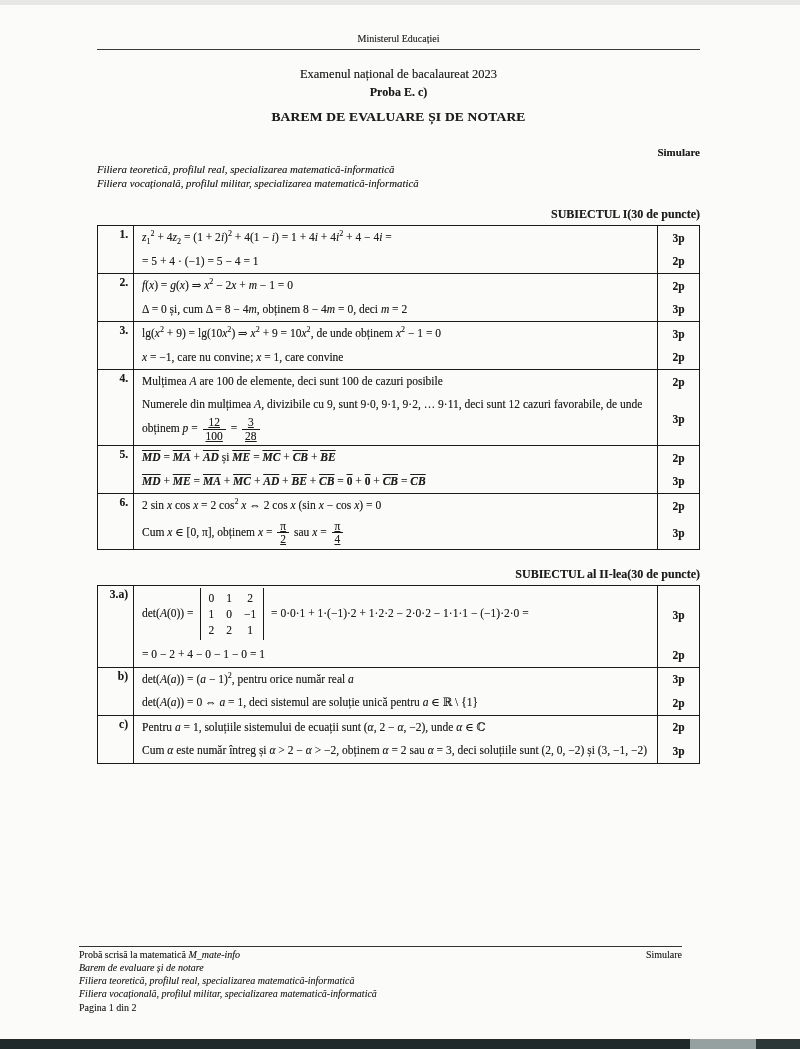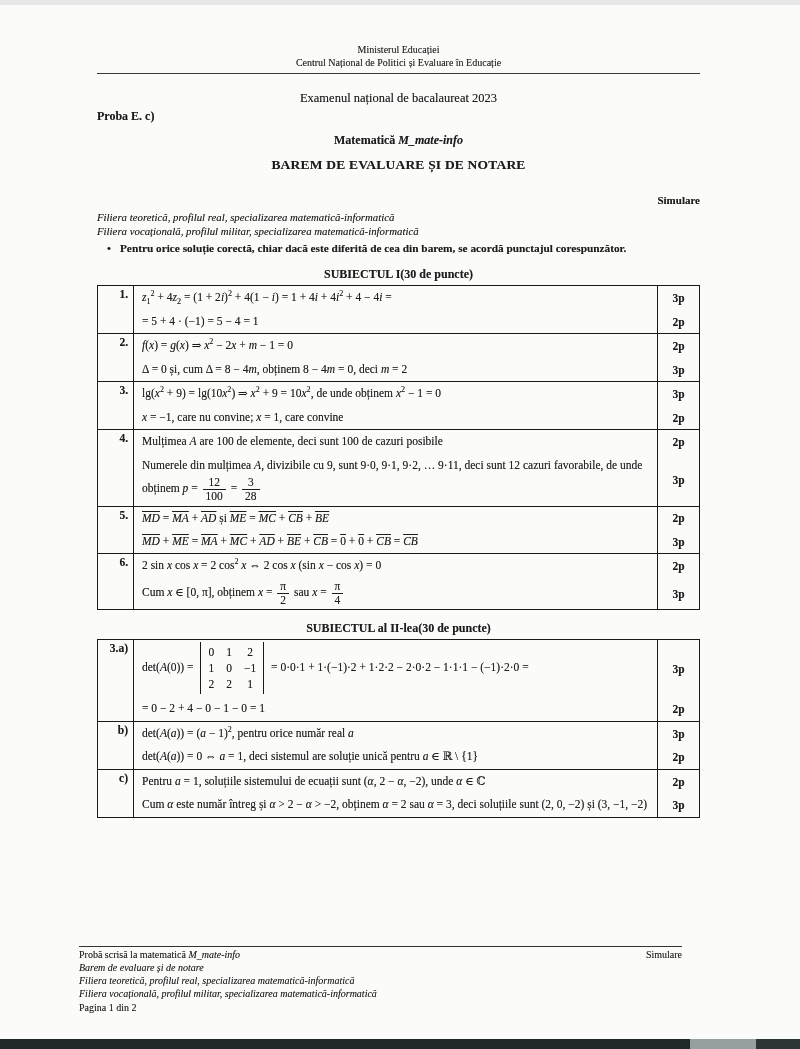--- a/index.html
+++ b/index.html
@@ -3,49 +3,49 @@
 <meta charset="utf-8">
 <style>
   html,body { margin:0; padding:0; background:#ffffff; }
   .page {
     position:relative; width:800px; height:1049px; overflow:hidden;
     background:#fbfbfa; color:#1d1d1d;
     font-family:"Liberation Serif","DejaVu Serif",serif;
     font-size:11.5px;
   }
   .top-strip { position:absolute; top:0; left:0; right:0; height:5px; background:#e7e7e7; }
-  .content { position:absolute; top:16px; left:97px; width:603px;
+  .content { position:absolute; top:5px; left:97px; width:603px;
              text-shadow:0 0 0.6px rgba(20,20,20,0.45); }
   .ministry { text-align:center; font-size:10px; line-height:1.32; margin-top:27px; color:#2a2a2a; }
   .hrule { border-top:1.7px solid #3a3a3a; margin-top:4px; }
   .exam-title { text-align:center; font-weight:normal; font-size:12.5px; margin-top:17px; }
-  .proba { text-align:left; font-weight:bold; font-size:12px; margin-top:3px; }
+  .proba { text-align:center; font-weight:bold; font-size:12px; margin-top:3px; }
   .subject { text-align:center; font-weight:bold; font-size:12px; margin-top:9px; }
   .subject i { font-weight:bold; }
   .barem { text-align:center; font-weight:bold; font-size:13.5px; margin-top:9px; letter-spacing:0.2px; }
   .simulare { text-align:right; font-weight:bold; font-size:11px; margin-top:21px; }
   .filiera { font-style:italic; font-size:10.8px; line-height:1.25; }
   .filiera.first { margin-top:5px; }
   .bullets { margin-top:3px; }
   .bullet { font-weight:bold; font-size:11.3px; line-height:1.34; text-align:justify; }
   .bullet .dot { display:inline-block; margin:0 9px 0 10px; }
-  .section-head { display:flex; justify-content:center; font-weight:bold; font-size:12px; margin-top:11px; }
+  .section-head { display:flex; justify-content:flex-end; font-weight:bold; font-size:12px; margin-top:17px; }
   .btable { border:1.7px solid #1a1a1a; margin-top:3px; }
   .trow { display:flex; }
   .trow + .trow { border-top:1.5px solid #1a1a1a; }
   .tnum { width:36px; border-right:1.5px solid #1a1a1a; box-sizing:border-box;
           text-align:right; padding:2px 5px 0 0; font-weight:bold; flex:0 0 auto; }
   .tlines { flex:1 1 auto; display:flex; flex-direction:column; min-width:0; }
   .tline { display:flex; flex:1 0 auto; min-height:22px; }
   .tcontent { flex:1 1 auto; padding:1px 6px 2px 8px; line-height:1.78; min-width:0; }
   .tpoints { width:42px; flex:0 0 auto; border-left:1.5px solid #1a1a1a; box-sizing:border-box;
              display:flex; align-items:center; justify-content:center; font-weight:bold; }
   sup,sub { font-size:0.7em; line-height:0; }
-  .ov { text-decoration:overline; }
-  .frac { display:inline-block; vertical-align:middle; text-align:center; line-height:1.1; margin:1px 2px; }
+  .ov { text-decoration:overline;font-weight:bold; }
+  .frac { display:inline-block; vertical-align:middle; text-align:center; line-height:1.1; margin:1px 2px;text-decoration:underline; }
   .frac .nu { display:block; border-bottom:1px solid #1a1a1a; padding:0 3px; }
   .frac .de { display:block; padding:0 3px; }
   .det { display:inline-flex; align-items:center; border-left:1.3px solid #1a1a1a; border-right:1.3px solid #1a1a1a;
          padding:2px 7px; margin:1px 4px; vertical-align:middle; }
   .mat { display:inline-grid; grid-template-columns:repeat(3,auto); column-gap:12px; text-align:center; line-height:1.4; }
   .footer { position:absolute; top:946px; left:79px; width:603px; font-size:10px; line-height:1.3;
             border-top:1.6px solid #333; padding-top:1px; text-shadow:0 0 0.5px rgba(20,20,20,0.4); }
   .f-line1 { display:flex; justify-content:space-between; }
   .f-italic { font-style:italic; }
   .f-page { text-align:left; margin-top:1px; }
@@ -55,35 +55,32 @@
 </style>
 </head>
 <body>
 
 <div class="page">
   <div class="top-strip"></div>
 
   <div class="content">
     <div class="ministry">
       <div>Ministerul Educației</div>
-      <div>Centrul Național de Politici și Evaluare în Educație</div>
     </div>
     <div class="hrule"></div>
 
     <div class="exam-title">Examenul național de bacalaureat 2023</div>
     <div class="proba">Proba E. c)</div>
-    <div class="subject">Matematică <i>M_mate-info</i></div>
     <div class="barem">BAREM DE EVALUARE ȘI DE NOTARE</div>
     <div class="simulare">Simulare</div>
 
     <div class="filiera first">Filiera teoretică, profilul real, specializarea matematică-informatică</div>
     <div class="filiera">Filiera vocațională, profilul militar, specializarea matematică-informatică</div>
 
     <div class="bullets">
-      <div class="bullet"><span class="dot">•</span><span>Pentru orice soluție corectă, chiar dacă este diferită de cea din barem, se acordă punctajul corespunzător.</span></div>
     </div>
 
     <div class="section-head">
       <span>SUBIECTUL I</span>
       <span>(30 de puncte)</span>
     </div>
     <div class="btable">
       <div class="trow">
         <div class="tnum">1.</div>
         <div class="tlines">

